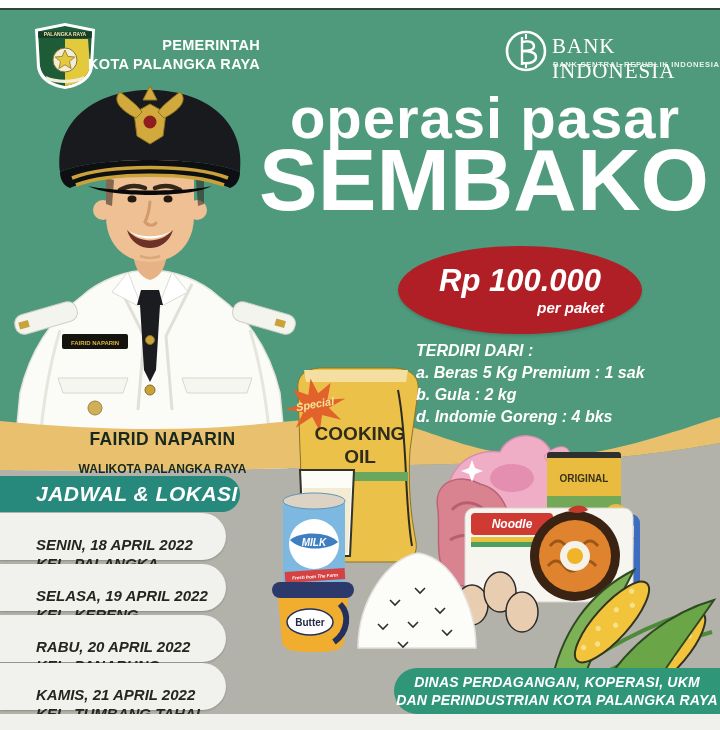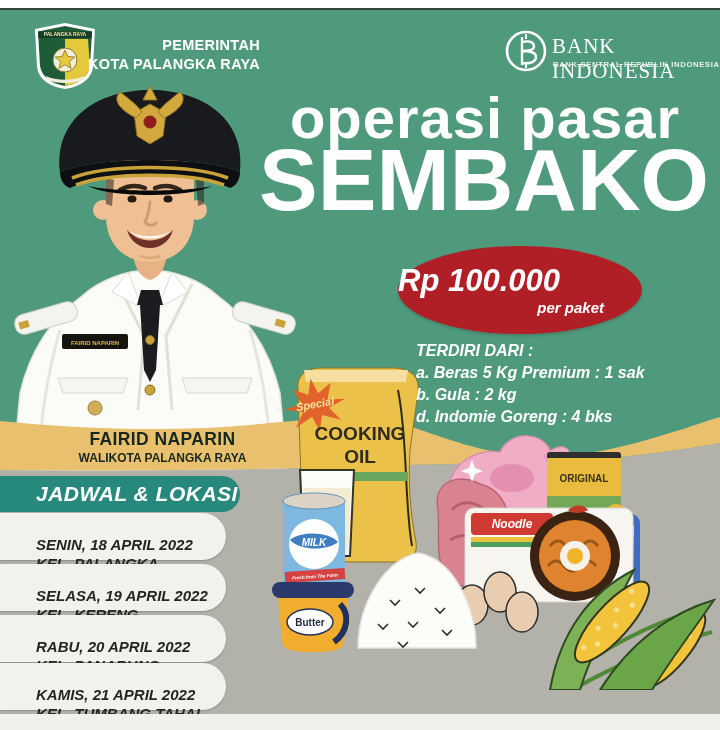--- a/index.html
+++ b/index.html
@@ -17,28 +17,28 @@
            font-size:21px;letter-spacing:1px;}
   #bi-sub{left:553px;top:60px;color:#e9f1ec;font-size:7.6px;font-weight:bold;letter-spacing:.7px;}
   
   #title1{left:250px;top:84px;width:470px;text-align:center;color:#fff;font-weight:bold;
           font-size:58px;letter-spacing:1px;}
   #title2{left:248px;top:134px;width:472px;text-align:center;color:#fff;font-weight:bold;
           font-size:88px;letter-spacing:0;line-height:92px;}
   
   #price-badge{left:398px;top:246px;width:244px;height:88px;background:#b11f26;border-radius:50%;
                box-shadow:0 2px 3px rgba(0,0,0,.15);}
-  #price-amount{left:0;top:17px;width:244px;color:#fff;font-size:31px;}
+  #price-amount{left:0;top:17px;width:244px;text-align:center;color:#fff;font-size:31px;}
   #price-unit{left:0;top:53px;width:206px;text-align:right;color:#fff;font-size:15px;}
   
   #package{left:416px;top:340px;color:#fff;font-size:16px;line-height:22px;}
   
   #official{left:35px;top:429px;width:255px;text-align:center;color:#17291f;}
   #official .nm{font-size:17.5px;font-weight:bold;letter-spacing:.4px;}
-  #official .ti{font-size:12px;font-weight:bold;margin-top:1px;}
+  #official .ti{font-size:12px;font-weight:bold;margin-top:12px;}
   
   #jadwal-pill{left:0;top:476px;width:240px;height:36px;background:#27897c;
                border-radius:0 18px 18px 0;color:#fff;font-size:21px;line-height:36px;
                padding-left:36px;box-sizing:border-box;letter-spacing:.5px;}
   .sched{left:0;width:226px;height:47px;background:#f1f1ee;border-radius:0 24px 24px 0;
          box-shadow:0 1px 2px rgba(0,0,0,.22);color:#23271f;font-size:15px;line-height:18.5px;
          padding:23px 0 0 36px;box-sizing:border-box;}
   
   #footer-pill{left:394px;top:668px;width:326px;height:46px;background:#2f9678;
                border-radius:26px 0 0 26px;color:#fff;font-size:14px;line-height:18px;
@@ -302,17 +302,21 @@
   </div>
   <div class="abs z6 sched bi" style="top:615px">
     <div>RABU, 20 APRIL 2022</div>
     <div>KEL. PANARUNG</div>
   </div>
   <div class="abs z6 sched bi" style="top:663px">
     <div>KAMIS, 21 APRIL 2022</div>
     <div>KEL. TUMBANG TAHAI</div>
   </div>
 
+  <div id="footer-pill" class="abs z6 bi">
+    <div>DINAS PERDAGANGAN, KOPERASI, UKM</div>
+    <div>DAN PERINDUSTRIAN KOTA PALANGKA RAYA</div>
+  </div>
 
   <div id="strip-top" class="abs"></div>
   <div id="strip-line" class="abs"></div>
   <div id="strip-bottom" class="abs"></div>
 </div>
 
 </body></html>

